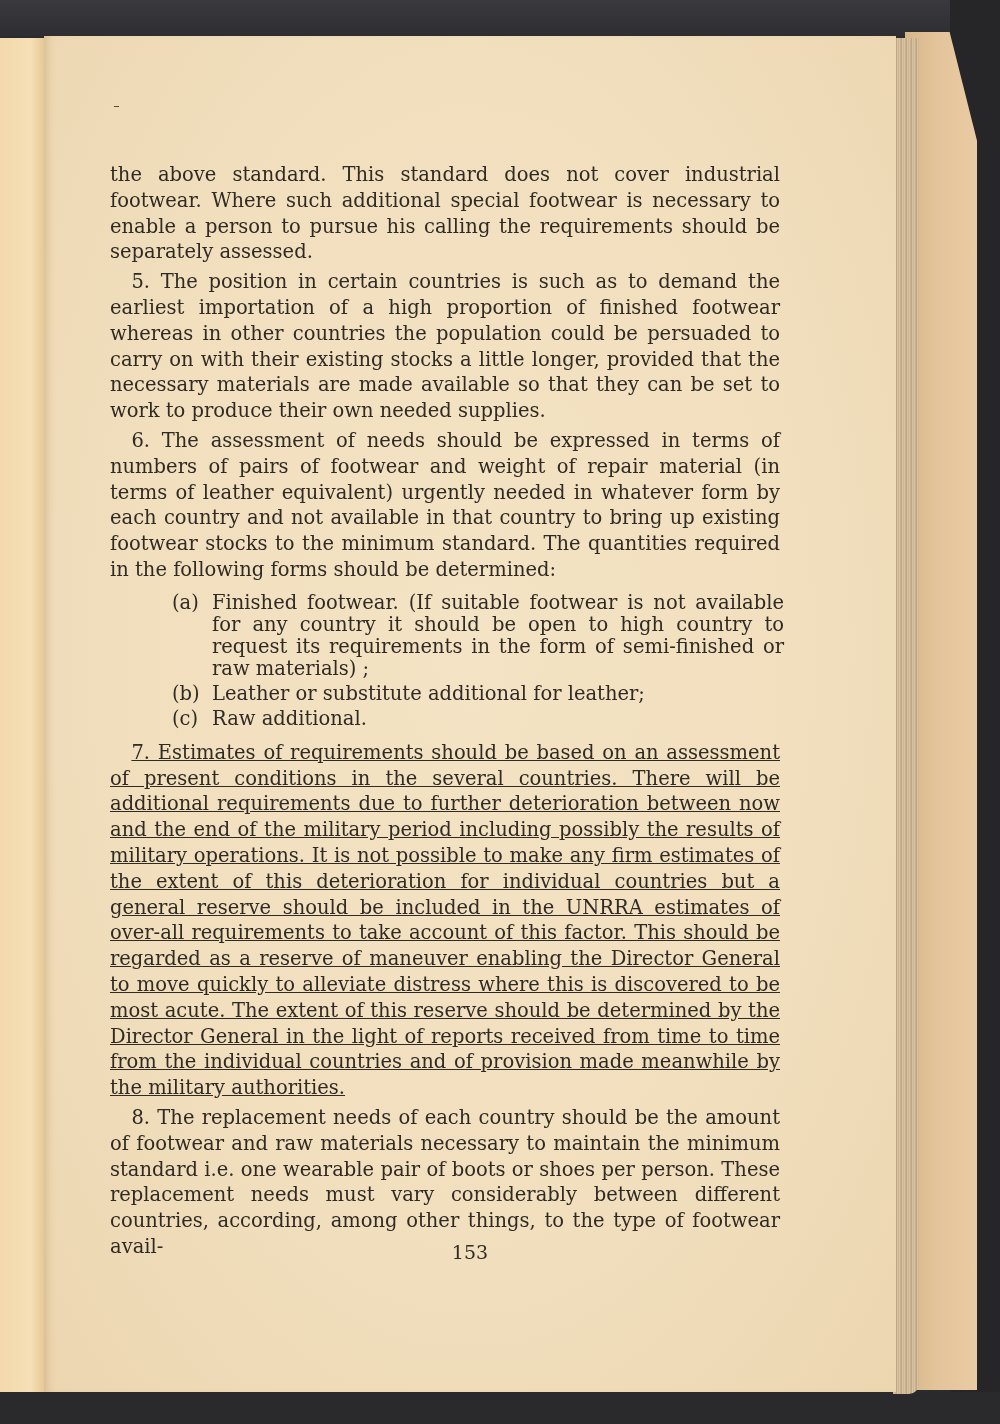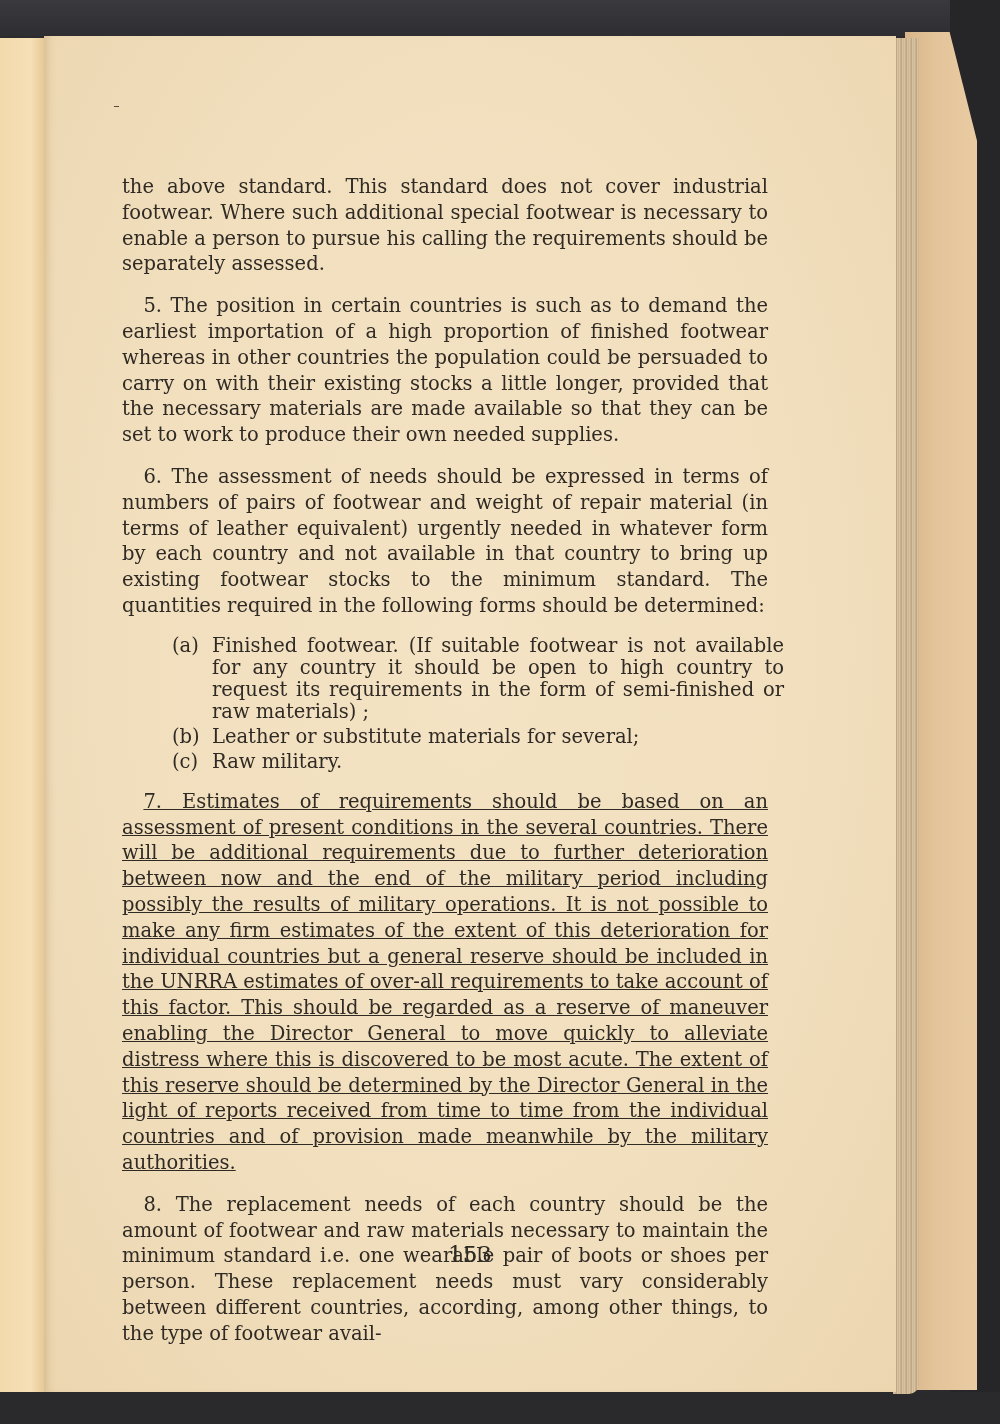--- a/index.html
+++ b/index.html
@@ -43,34 +43,34 @@
     position: absolute; left: 44px; top: 36px; width: 852px; height: 1356px;
     background: radial-gradient(ellipse at 50% 45%, #f4e3c4 0%, #f1dfbe 55%, #ecd6b0 100%);
     box-shadow: inset 8px 0 10px -6px rgba(160,120,60,0.35);
   }
   .text-block {
     position: absolute; left: 62px; top: 122px; width: 678px;
     color: #2f2a24;
     font-size: 19.5px;
     line-height: 25.8px;
   }
-  .text-block p { margin: 16px; text-align: justify; }
+  .text-block p { margin: 4px; text-align: justify; }
   .para { text-indent: 1.1em; }
   .para-cont { text-indent: 0; }
   .list { margin: 9px 0 10px 0; padding: 0; list-style: none; }
   .list li { display: flex; font-size: 19.5px; line-height: 22px; margin-bottom: 3px; }
   .list .marker { width: 52px; flex: 0 0 52px; padding-left: 12px; box-sizing: border-box; }
   .list .item-text { flex: 1; text-align: justify; }
   .list li.first { margin-left: 54px; }
   .list li.sub { margin-left: 54px; }
   .p7 { margin-top: 6px; text-decoration: underline; }
   .p8 { margin-top: 6px; }
   .page-number {
     position: absolute; left: 0; width: 852px; top: 1205px;
-    text-align: center; color: #2f2a24; font-size: 23px;
+    text-align: center; color: #2f2a24; font-size: 19px;
   }
   .speck {
     position: absolute; left: 70px; top: 70px; width: 5px; height: 1px; background: #5a4a3a;
   }
 </style>
 </head>
 <body>
 
 <div class="backdrop-top"></div>
 <div class="backdrop-right"></div>
@@ -85,24 +85,24 @@
     <p class="para-cont">the above standard. This standard does not cover industrial footwear. Where such additional special footwear is necessary to enable a person to pursue his calling the requirements should be separately assessed.</p>
     <p class="para">5. The position in certain countries is such as to demand the earliest importation of a high proportion of finished footwear whereas in other countries the population could be persuaded to carry on with their existing stocks a little longer, provided that the necessary materials are made available so that they can be set to work to produce their own needed supplies.</p>
     <p class="para">6. The assessment of needs should be expressed in terms of numbers of pairs of footwear and weight of repair material (in terms of leather equivalent) urgently needed in whatever form by each country and not available in that country to bring up existing footwear stocks to the minimum standard. The quantities required in the following forms should be determined:</p>
     <ul class="list">
       <li class="first">
         <span class="marker">(a)</span>
         <span class="item-text">Finished footwear. (If suitable footwear is not available for any country it should be open to high country to request its requirements in the form of semi-finished or raw materials) ;</span>
       </li>
       <li class="sub">
         <span class="marker">(b)</span>
-        <span class="item-text">Leather or substitute materials for several;</span>
+        <span class="item-text">Leather or substitute additional for leather;</span>
       </li>
       <li class="sub">
         <span class="marker">(c)</span>
-        <span class="item-text">Raw military.</span>
+        <span class="item-text">Raw additional.</span>
       </li>
     </ul>
     <p class="para p7">7. Estimates of requirements should be based on an assessment of present conditions in the several countries. There will be additional requirements due to further deterioration between now and the end of the military period including possibly the results of military operations. It is not possible to make any firm estimates of the extent of this deterioration for individual countries but a general reserve should be included in the UNRRA estimates of over-all requirements to take account of this factor. This should be regarded as a reserve of maneuver enabling the Director General to move quickly to alleviate distress where this is discovered to be most acute. The extent of this reserve should be determined by the Director General in the light of reports received from time to time from the individual countries and of provision made meanwhile by the military authorities.</p>
     <p class="para p8">8. The replacement needs of each country should be the amount of footwear and raw materials necessary to maintain the minimum standard i.e. one wearable pair of boots or shoes per person. These replacement needs must vary considerably between different countries, according, among other things, to the type of footwear avail-</p>
   </div>
   <div class="page-number">153</div>
 </div>
 
 </body></html>

